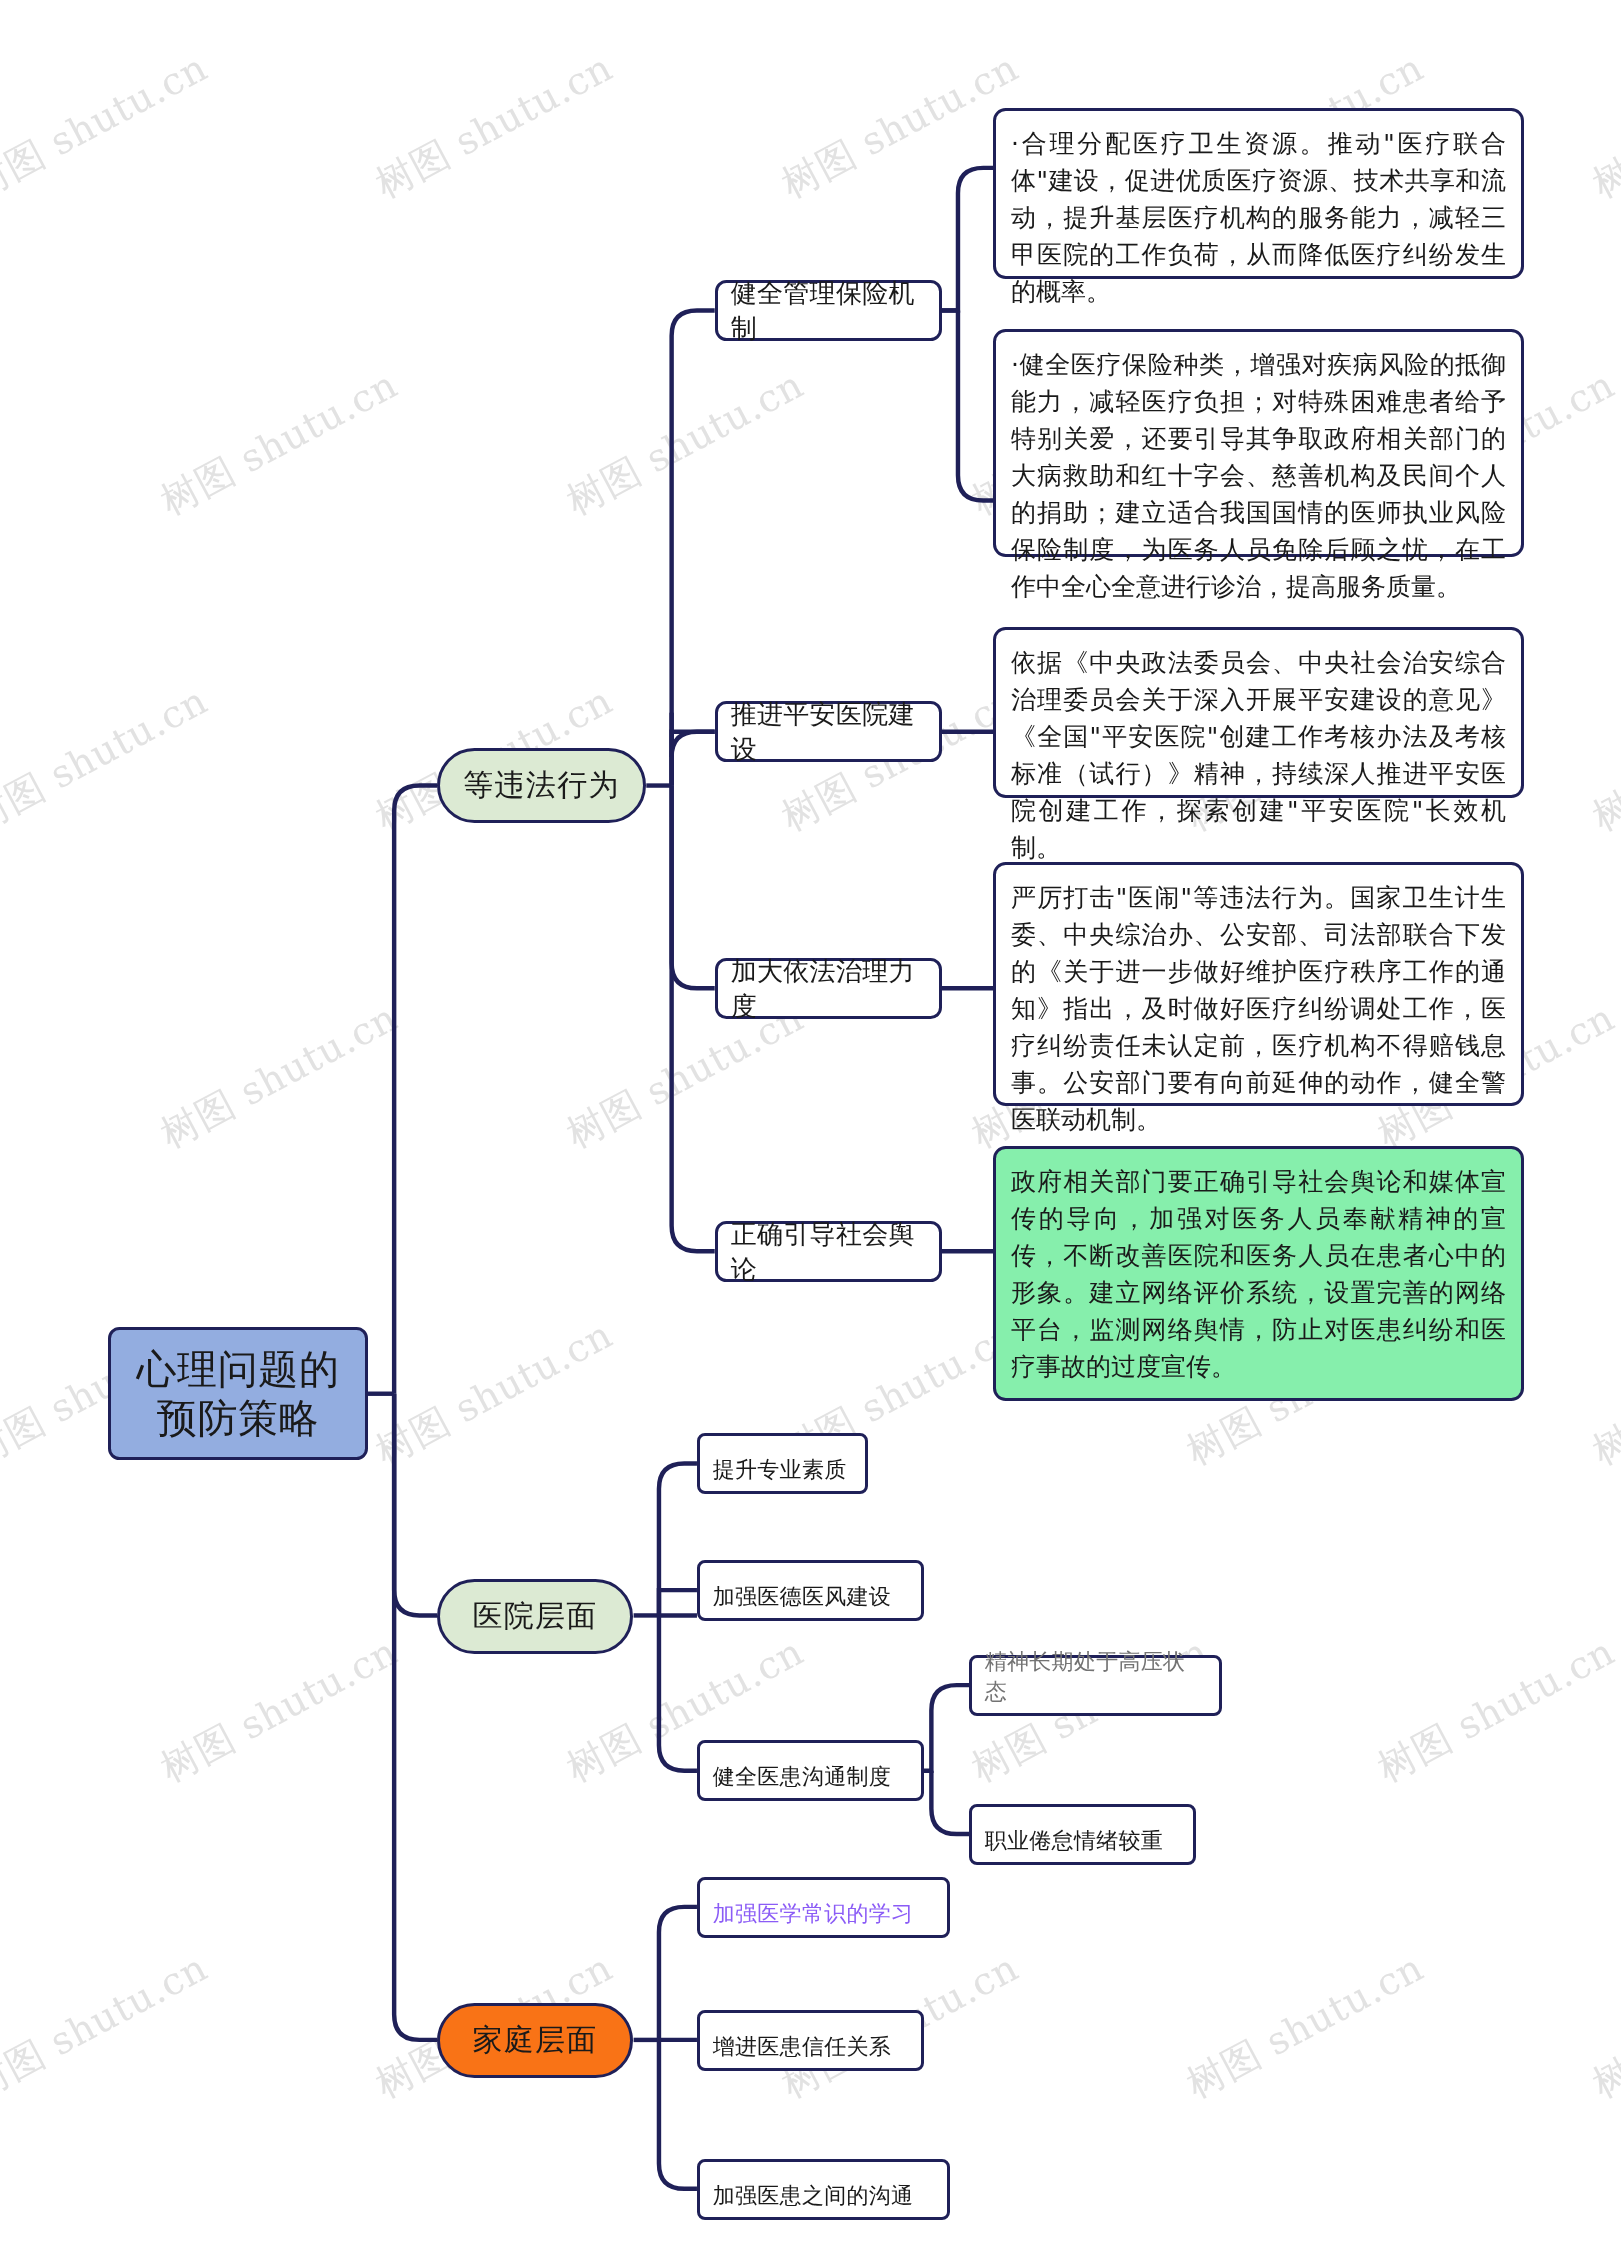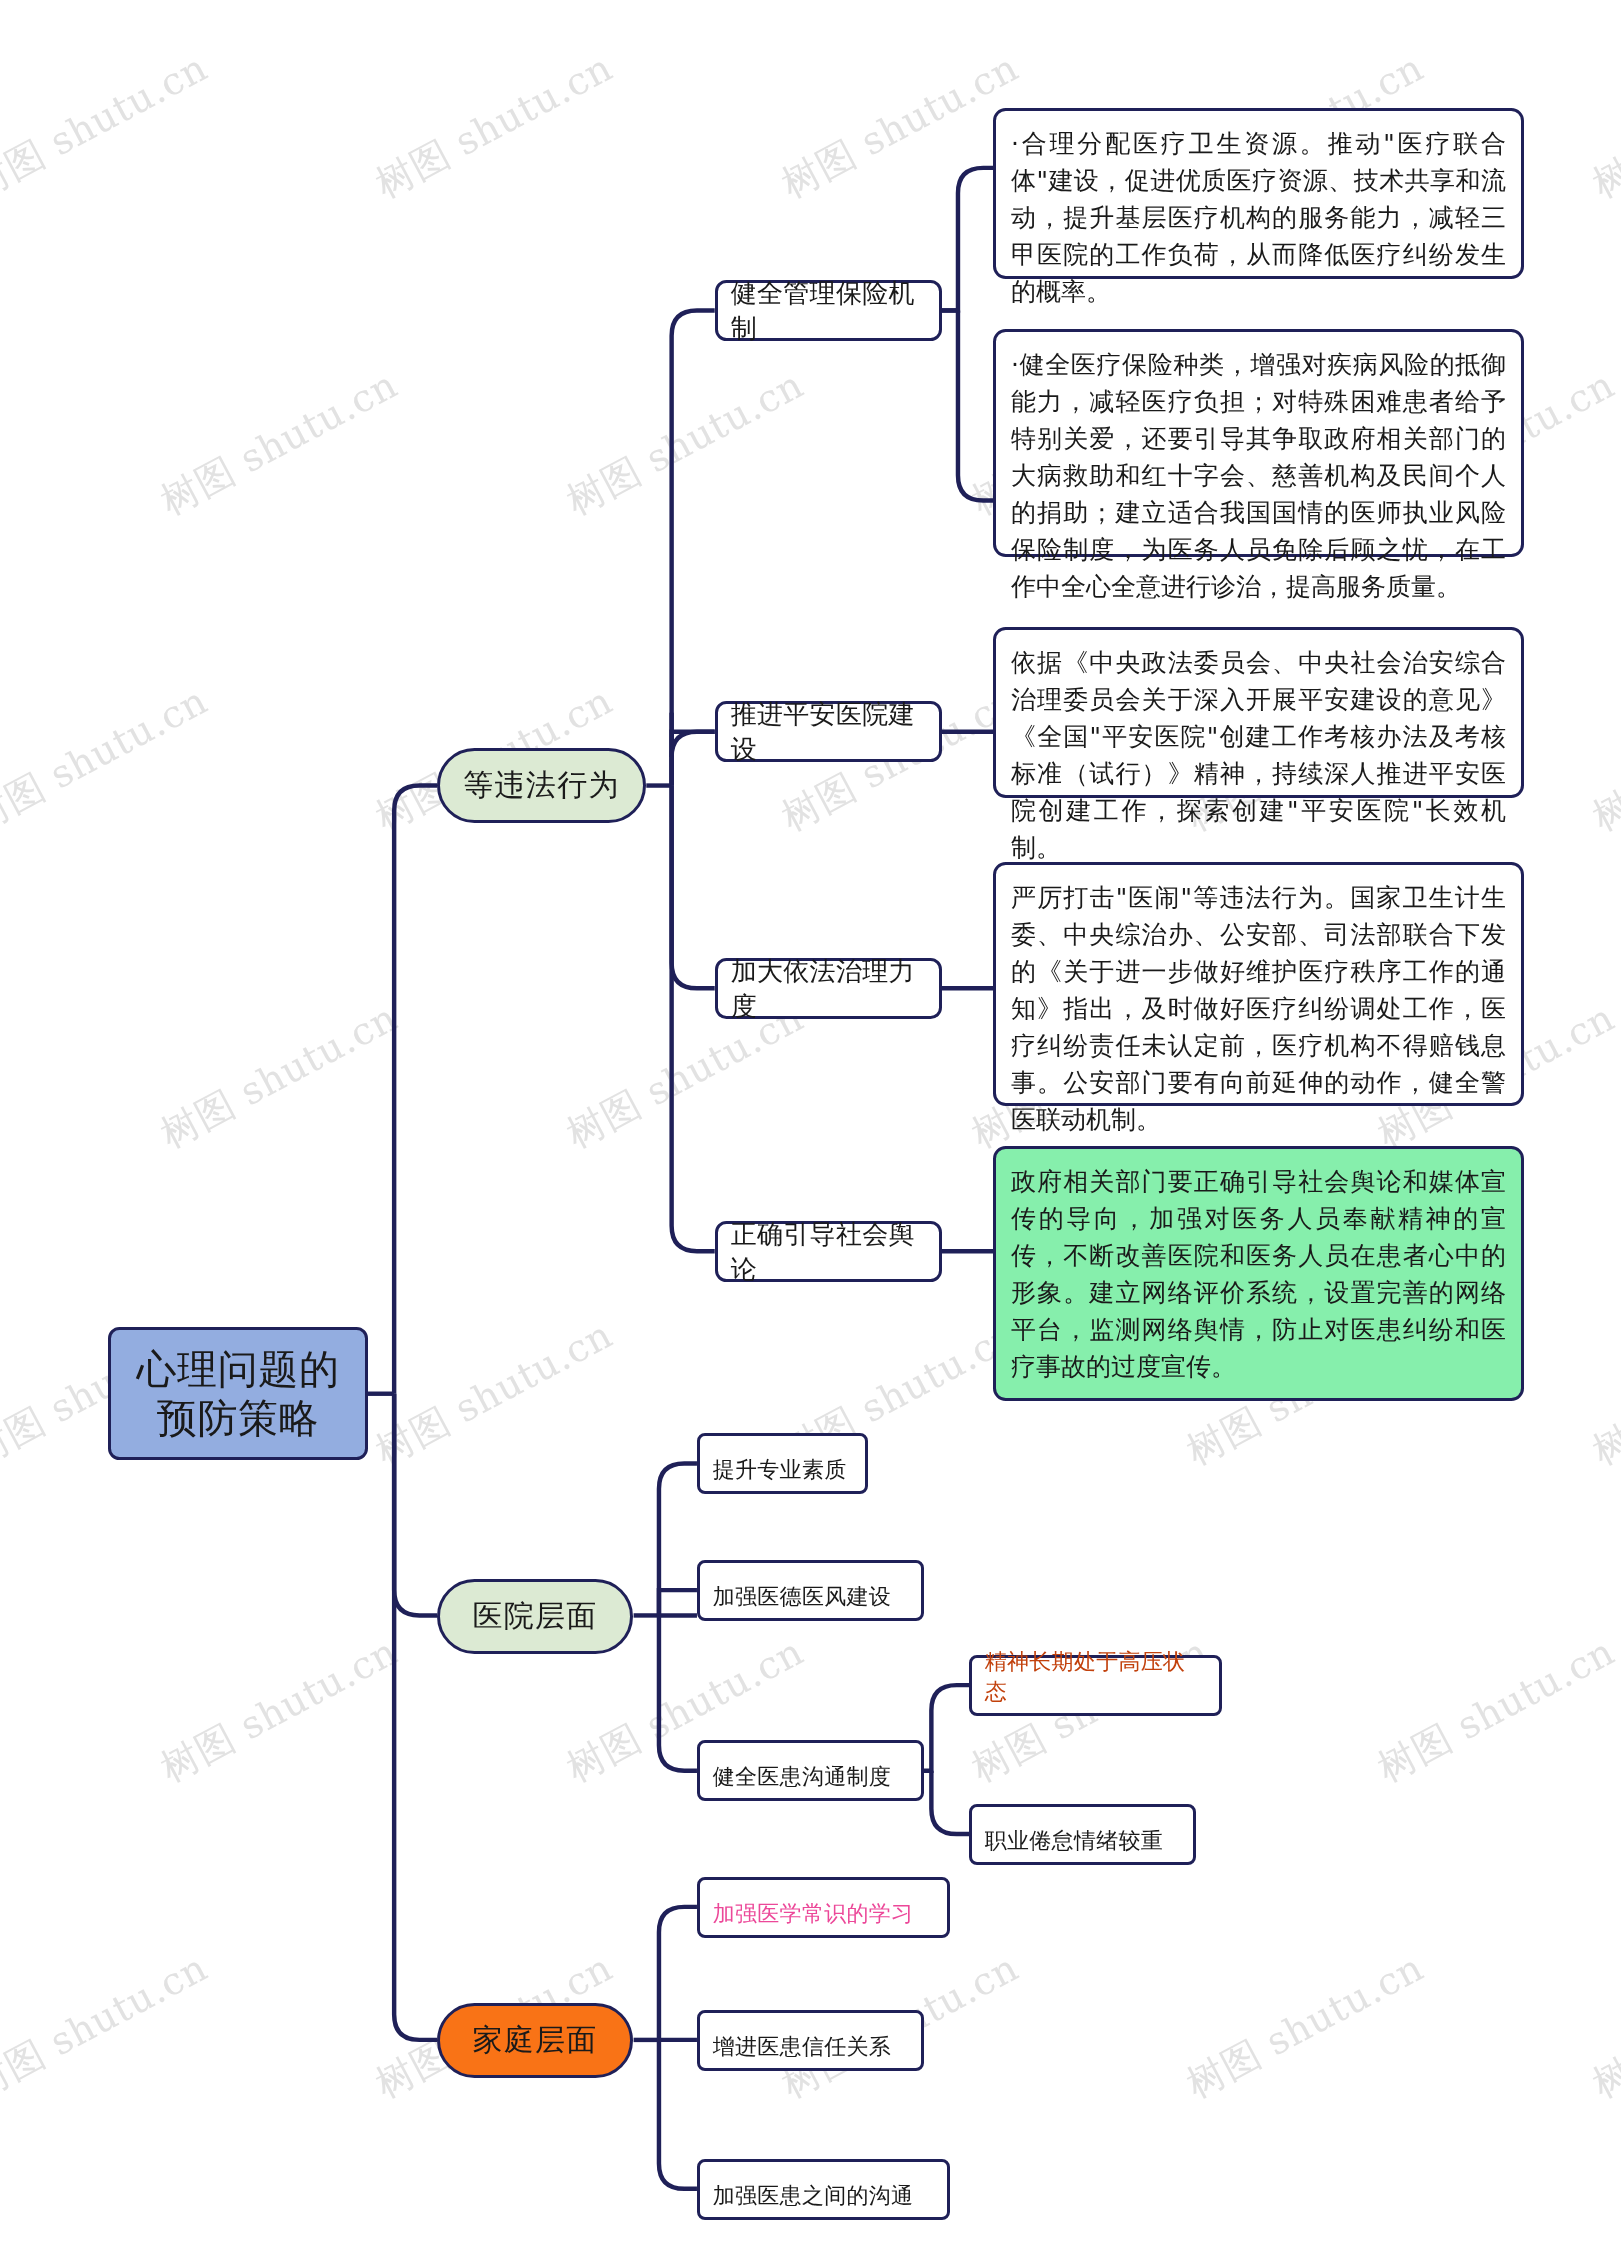--- a/index.html
+++ b/index.html
@@ -246,29 +246,29 @@
   </div>
 
   <div class="node node-l3" style="left: 697px; top: 1560px; width: 227px; height: 61px; border-color: rgb(31, 32, 88); color: rgb(26, 26, 26);">
     <span>加强医德医风建设</span>
   </div>
 
   <div class="node node-l3" style="left: 697px; top: 1740px; width: 227px; height: 61px; border-color: rgb(31, 32, 88); color: rgb(26, 26, 26);">
     <span>健全医患沟通制度</span>
   </div>
 
-  <div class="node node-l3" style="left: 969px; top: 1655px; width: 253px; height: 61px; border-color: rgb(31, 32, 88); color: #c2410c;">
+  <div class="node node-l3" style="left: 969px; top: 1655px; width: 253px; height: 61px; border-color: rgb(31, 32, 88); color: #737373;">
     <span>精神长期处于高压状态</span>
   </div>
 
   <div class="node node-l3" style="left: 969px; top: 1804px; width: 227px; height: 61px; border-color: rgb(31, 32, 88); color: rgb(26, 26, 26);">
     <span>职业倦怠情绪较重</span>
   </div>
 
-  <div class="node node-l3" style="left: 697px; top: 1877px; width: 253px; height: 61px; border-color: rgb(31, 32, 88); color: #ec4899;">
+  <div class="node node-l3" style="left: 697px; top: 1877px; width: 253px; height: 61px; border-color: rgb(31, 32, 88); color: #8b5cf6;">
     <span>加强医学常识的学习</span>
   </div>
 
   <div class="node node-l3" style="left: 697px; top: 2010px; width: 227px; height: 61px; border-color: rgb(31, 32, 88); color: rgb(26, 26, 26);">
     <span>增进医患信任关系</span>
   </div>
 
   <div class="node node-l3" style="left: 697px; top: 2159px; width: 253px; height: 61px; border-color: rgb(31, 32, 88); color: rgb(26, 26, 26);">
     <span>加强医患之间的沟通</span>
   </div>

